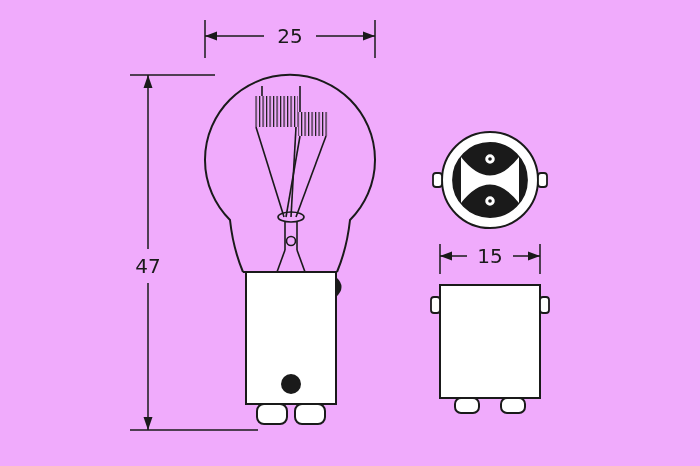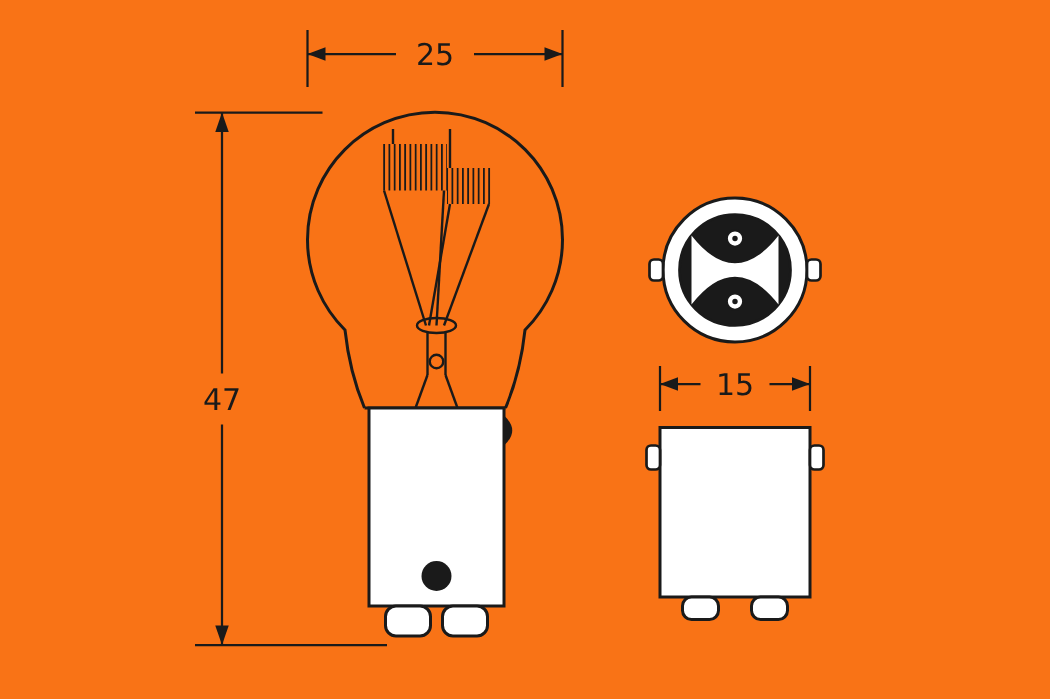--- a/index.html
+++ b/index.html
@@ -4,21 +4,21 @@
 <style>
   html, body {
     margin: 0;
     padding: 0;
     background: #ffffff;
   }
   .stage {
     position: relative;
     width: 700px;
     height: 466px;
-    background: #f97316;
+    background: #f0abfc;
     overflow: hidden;
   }
   svg { display: block; }
   .dim-text {
     font-family: "DejaVu Sans", "Liberation Sans", sans-serif;
     font-size: 20px;
     fill: #1a1a1a;
   }
   .outline  { stroke: #1a1a1a; stroke-width: 2;   fill: none; }
   .outline-f{ stroke: #1a1a1a; stroke-width: 2;   fill: #ffffff; }

